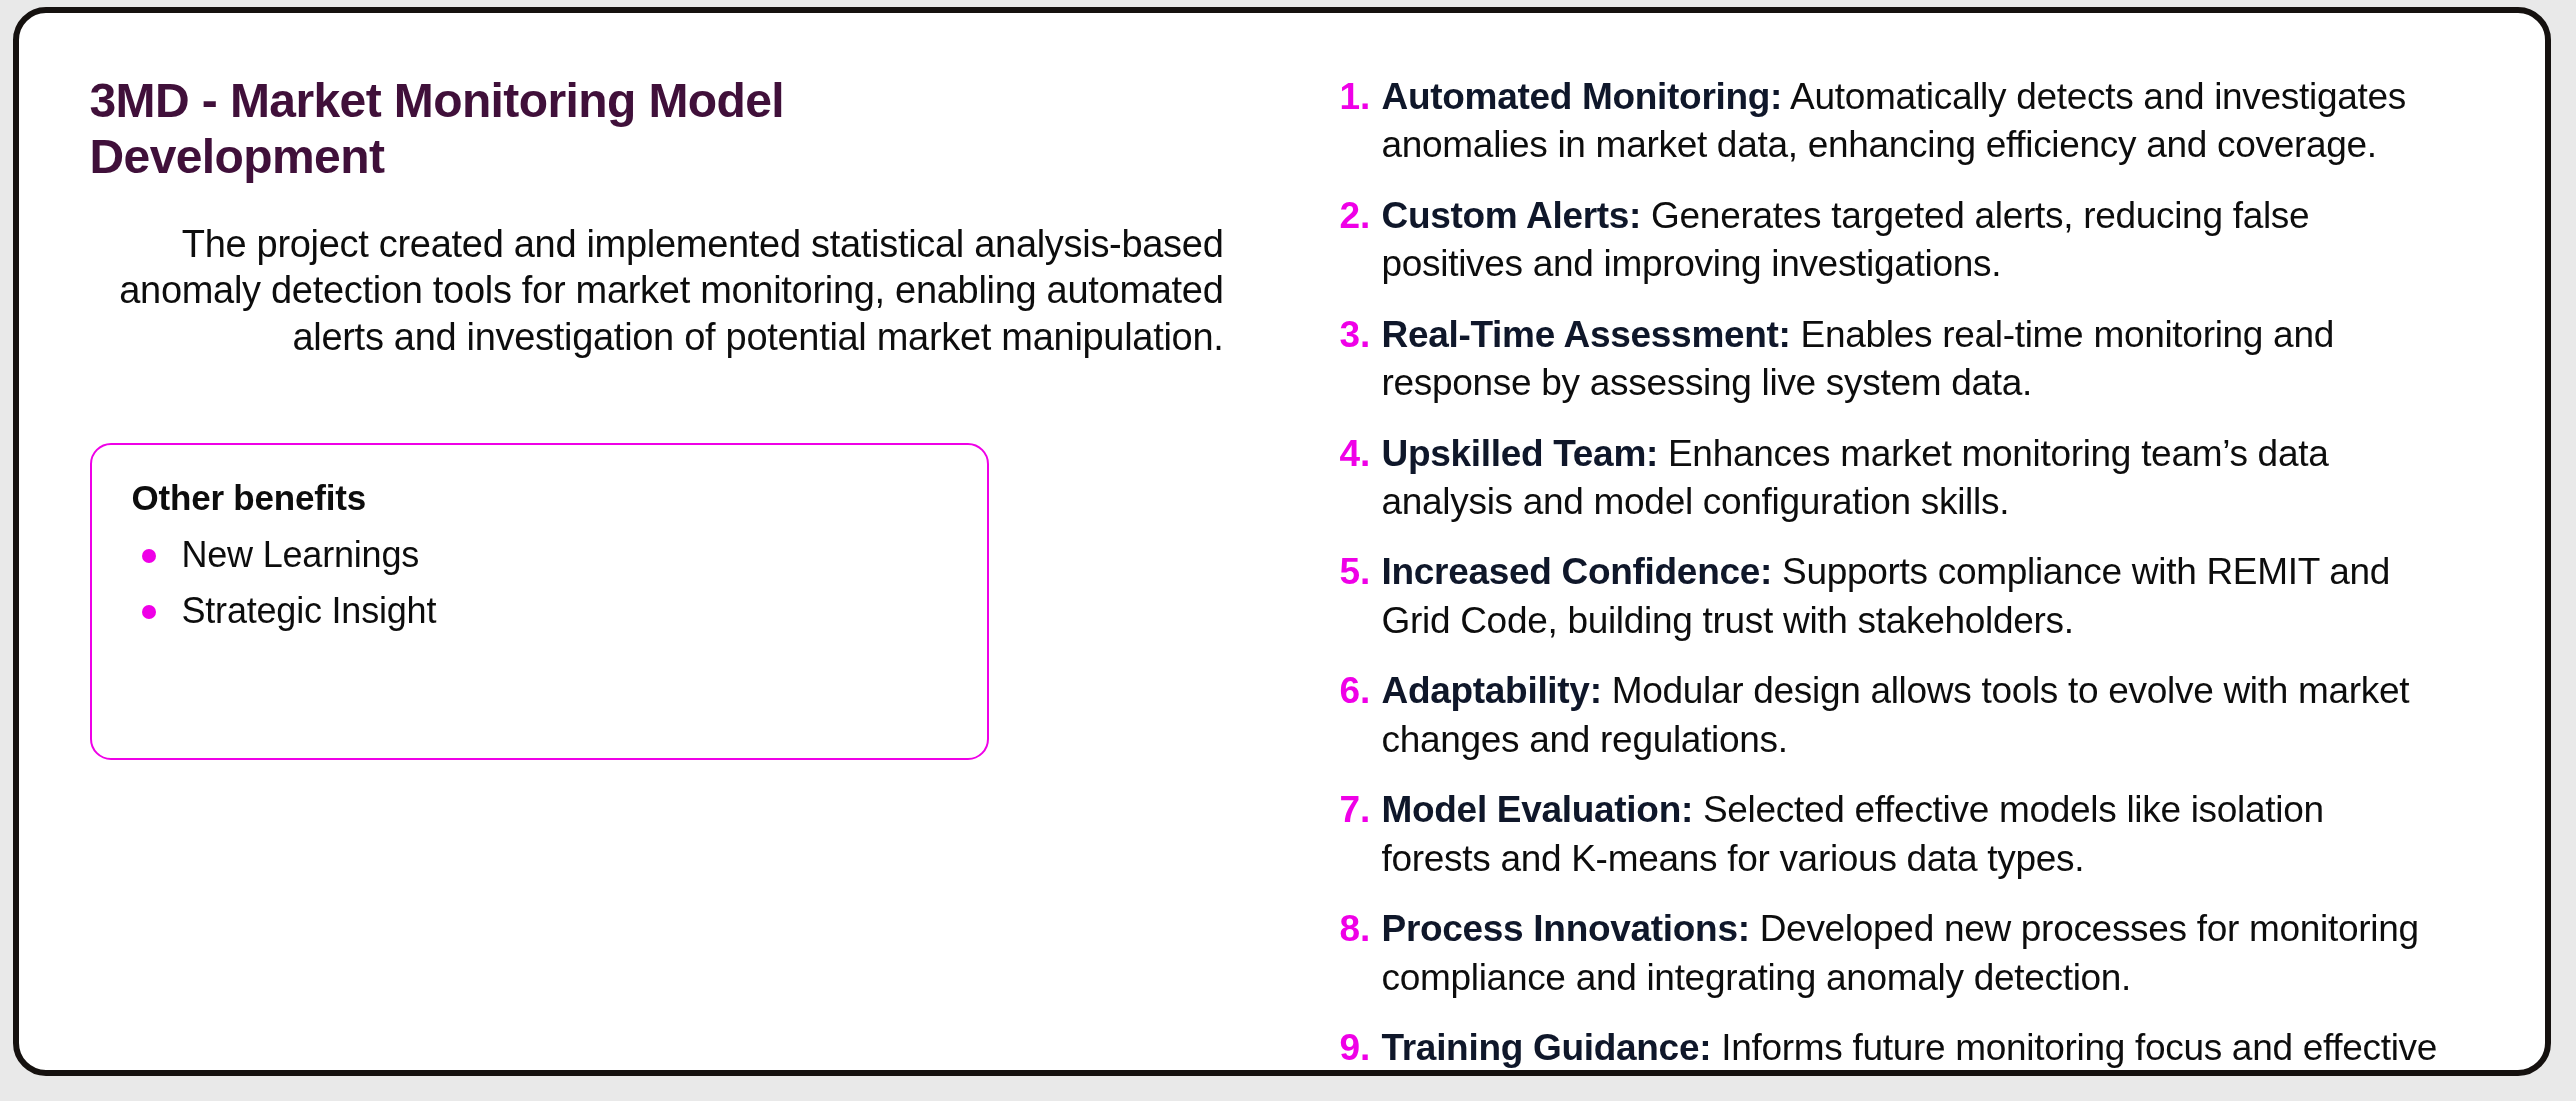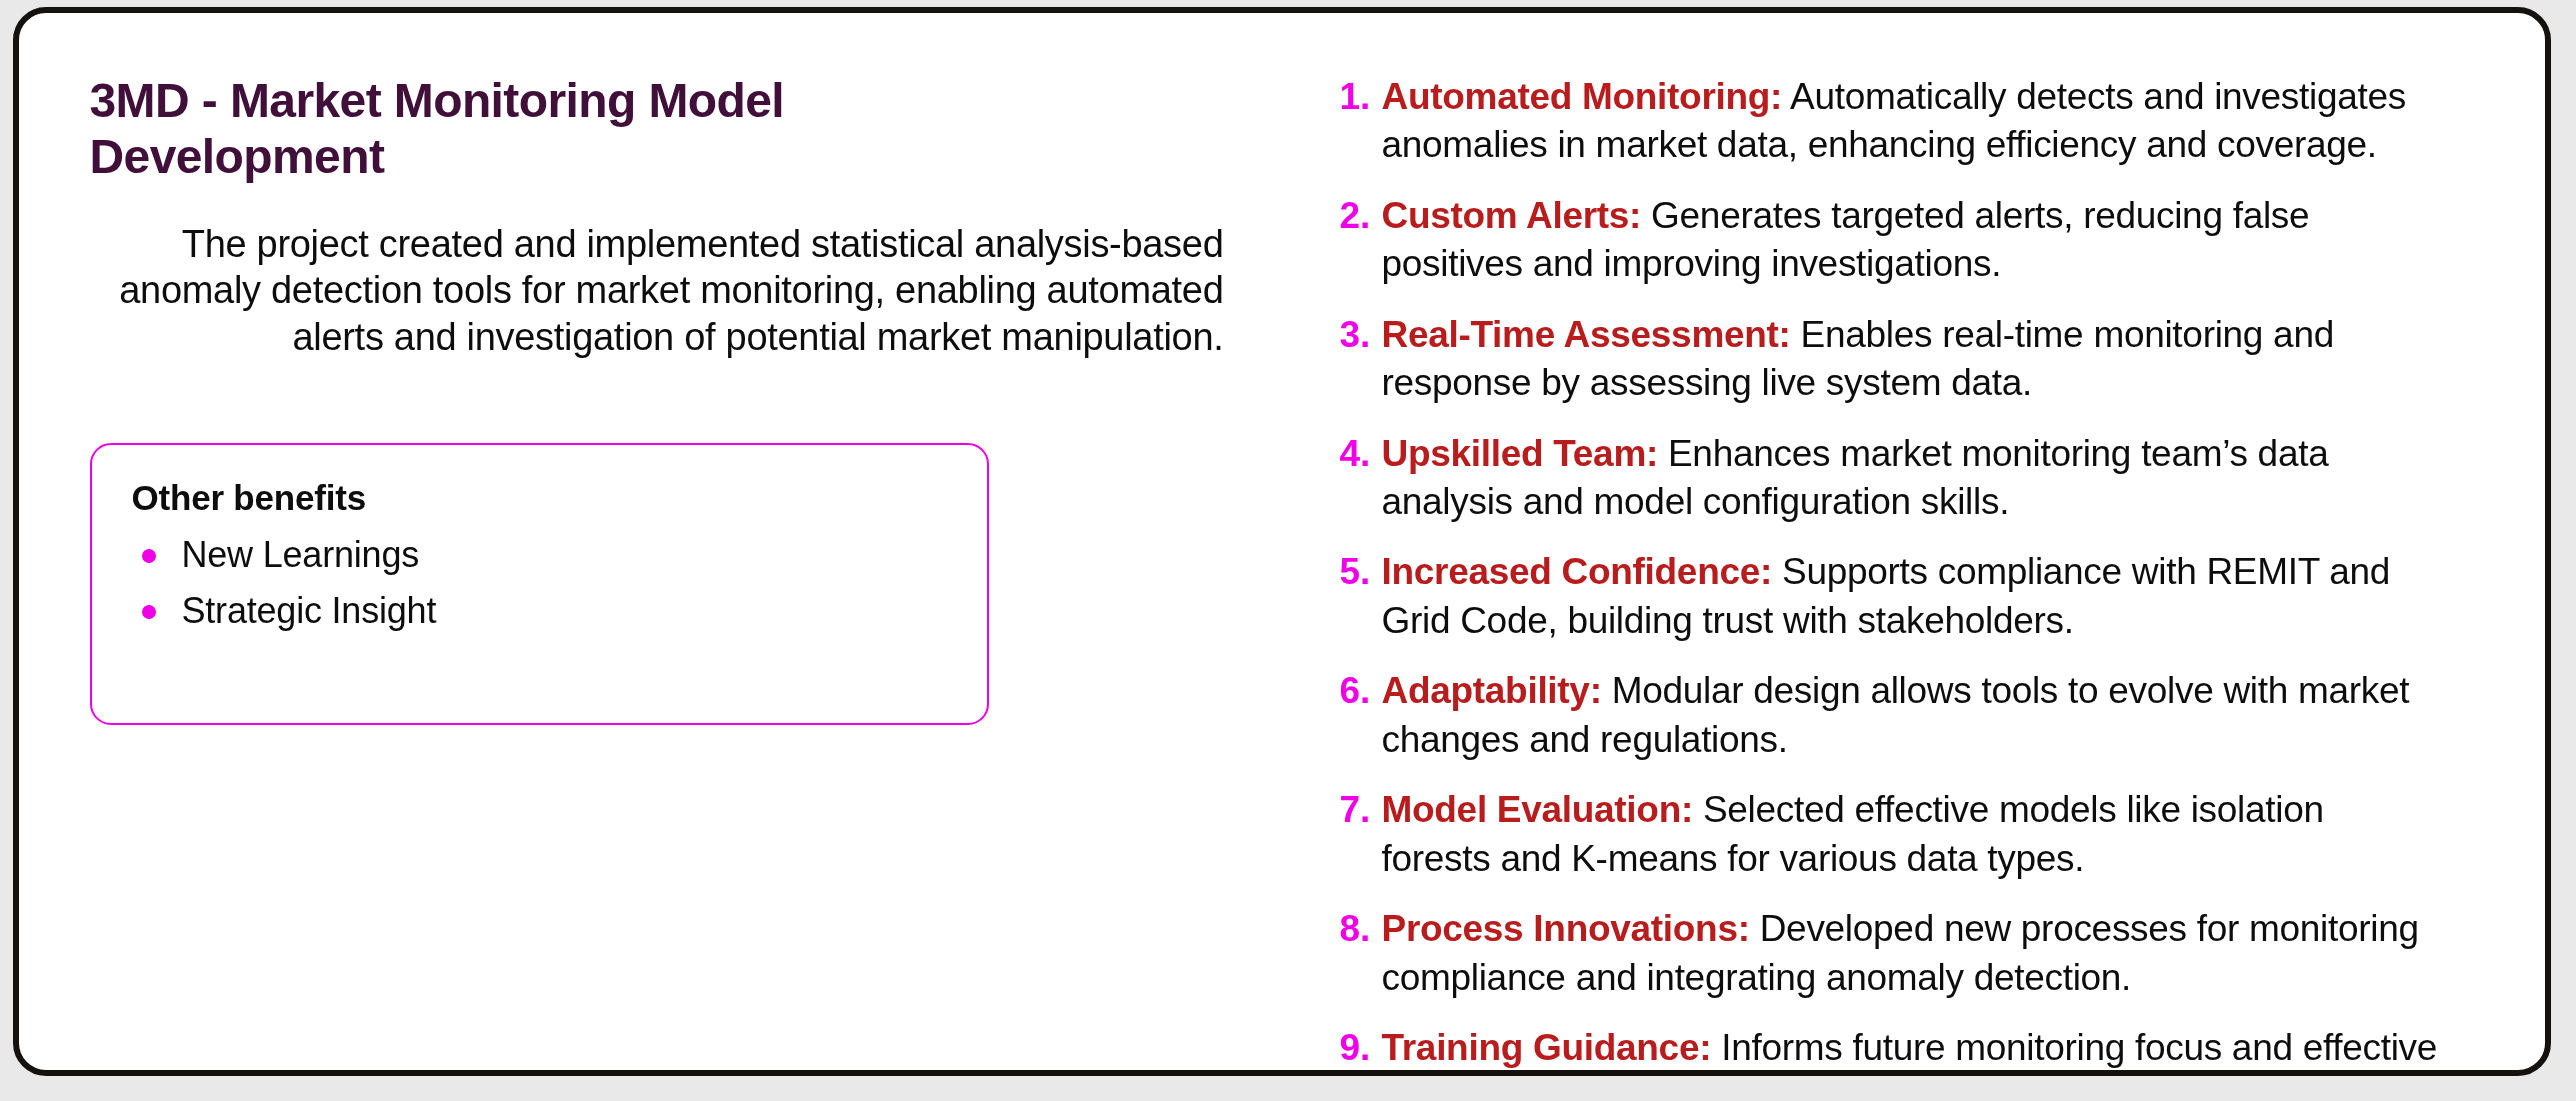--- a/index.html
+++ b/index.html
@@ -62,21 +62,21 @@
     line-height: 1.22;
     color: #0d0d0d;
     max-width: 1134px;
     letter-spacing: -0.3px;
     text-align: right;
   }
 
   .benefits-box {
     margin-top: 83px;
     width: 899px;
-    height: 282px;
+    height: 317px;
     border: 2.9px solid #ef00e7;
     border-radius: 21px;
     box-sizing: border-box;
     padding: 33px 0 0 40px;
   }
 
   .benefits-title {
     font-size: 35px;
     font-weight: bold;
     color: #0d0d0d;
@@ -143,21 +143,21 @@
   .outcome-body {
     flex: 1 1 auto;
     font-size: 37px;
     line-height: 1.31;
     color: #0d0d0d;
     letter-spacing: -0.3px;
   }
 
   .outcome-label {
     font-weight: bold;
-    color: #b91c1c;
+    color: #0f172a;
   }
 
   .outcome-text {
     color: #0d0d0d;
     margin-top: 44px;
   }
 </style>
 </head>
 <body>
 

